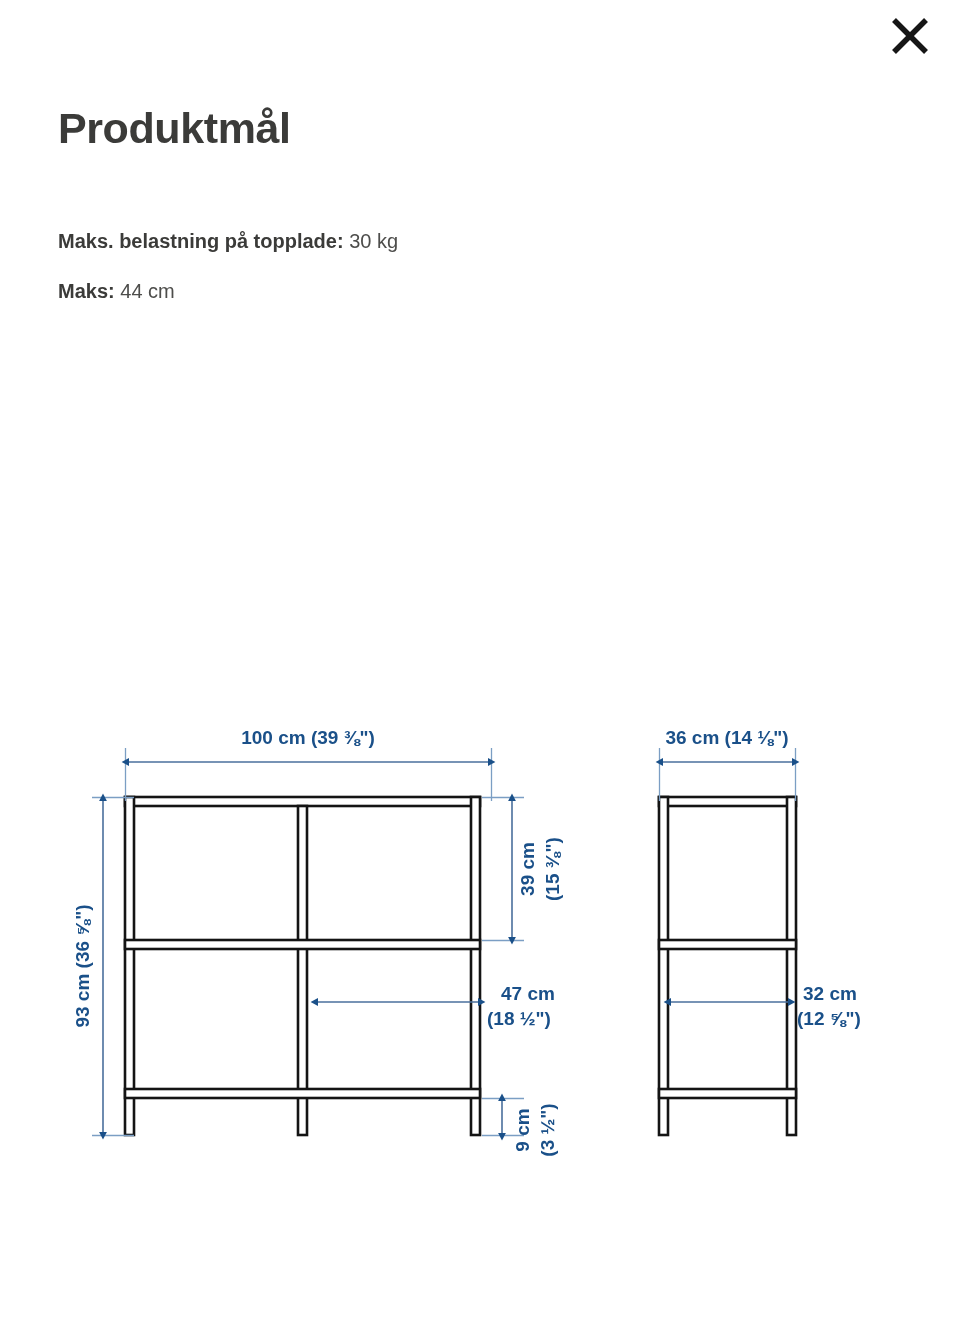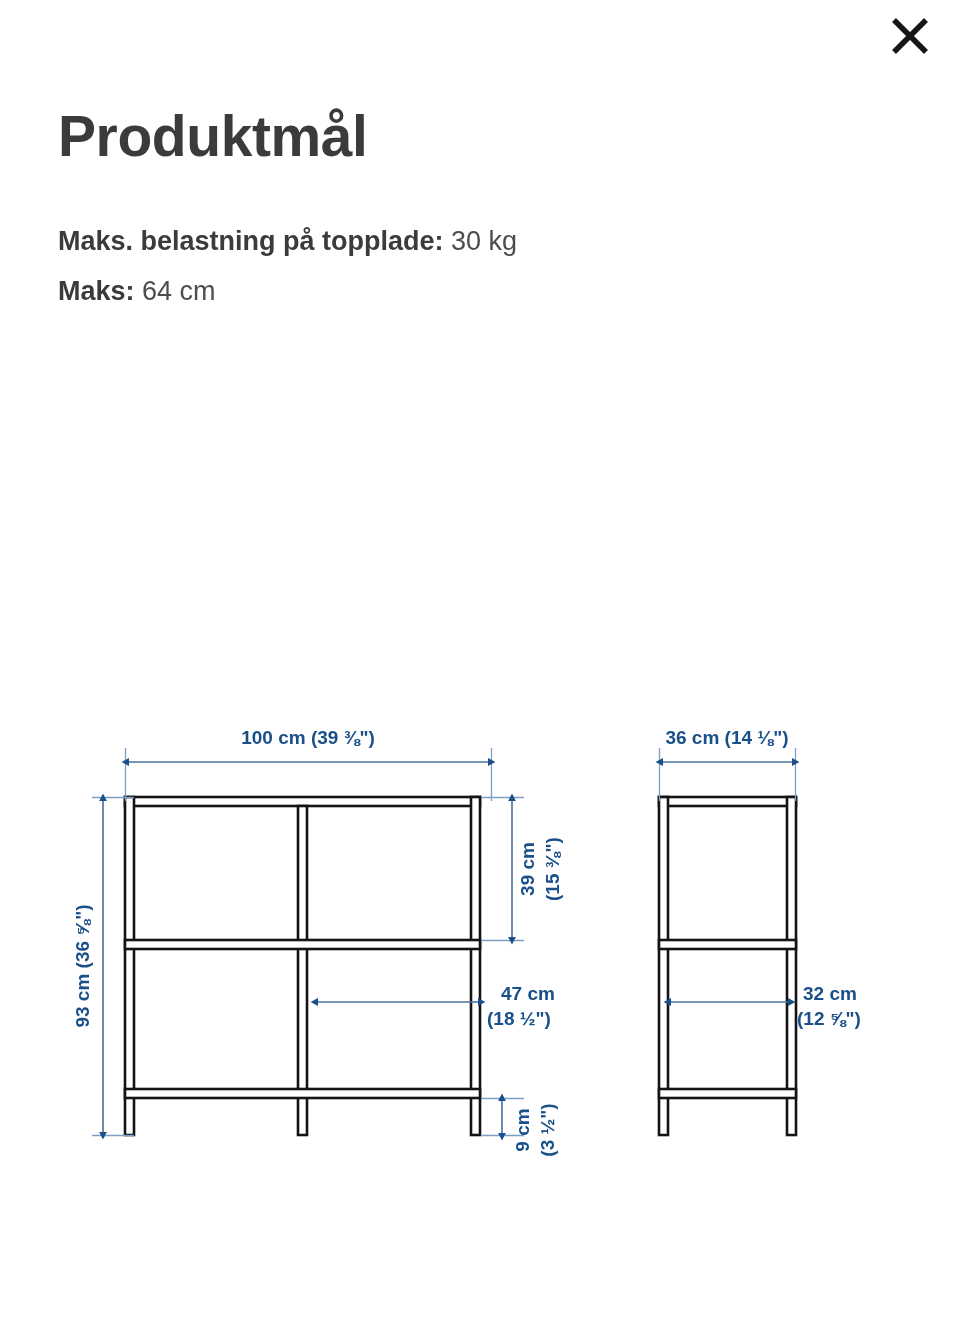--- a/index.html
+++ b/index.html
@@ -33,39 +33,39 @@
     cursor: pointer;
   }
   .close-btn svg { display: block; }
 
   
   .page-title {
     position: absolute;
     left: 58px;
     top: 104px;
     margin: 0;
-    font-size: 57px;
+    font-size: 43px;
     font-weight: 700;
     letter-spacing: -0.4px;
     color: #3b3b39;
     line-height: 1.15;
   }
 
   
   .spec-list {
     position: absolute;
     left: 58px;
     top: 216px;
     margin: 0;
     padding: 0;
     list-style: none;
     width: 760px;
   }
   .spec-list li {
-    font-size: 27px;
+    font-size: 20px;
     line-height: 50px;
     color: #4a4a48;
     white-space: nowrap;
   }
   .spec-list .k {
     font-weight: 700;
     color: #3b3b39;
   }
   .spec-list .v {
     font-weight: 400;
@@ -103,21 +103,21 @@
 
 <h1 class="page-title">Produktmål</h1>
 
 <ul class="spec-list">
   <li>
     <span class="k">Maks. belastning på topplade:</span>
     <span class="v">30 kg</span>
   </li>
   <li>
     <span class="k">Maks:</span>
-    <span class="v">64 cm</span>
+    <span class="v">44 cm</span>
   </li>
 </ul>
 
 <div class="drawing">
   <svg width="960" height="500" viewBox="0 0 960 500" aria-hidden="true">
     <defs>
       <marker id="arrL" markerWidth="9" markerHeight="9" refX="8" refY="4.5" orient="auto" markerUnits="userSpaceOnUse">
         <path d="M8,0.6 L8,8.4 L0.6,4.5 z" fill="#1a5089"></path>
       </marker>
       <marker id="arrR" markerWidth="9" markerHeight="9" refX="1" refY="4.5" orient="auto" markerUnits="userSpaceOnUse">

